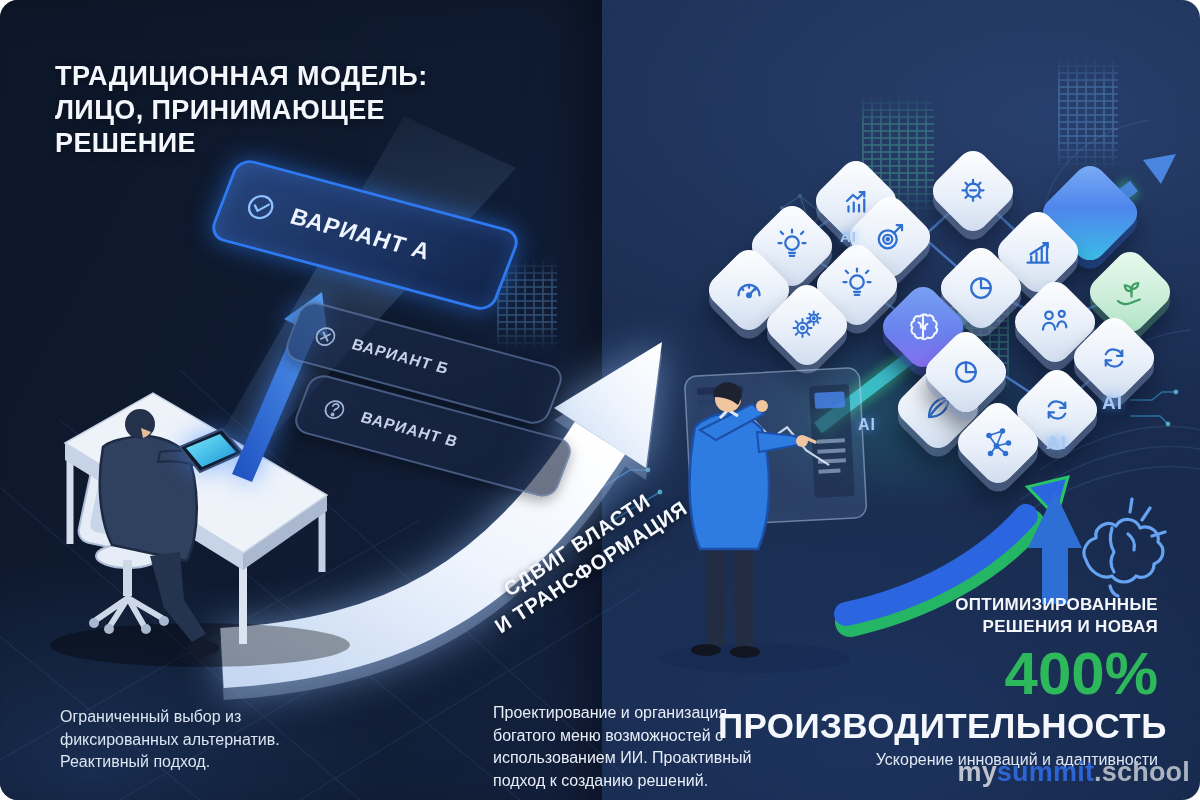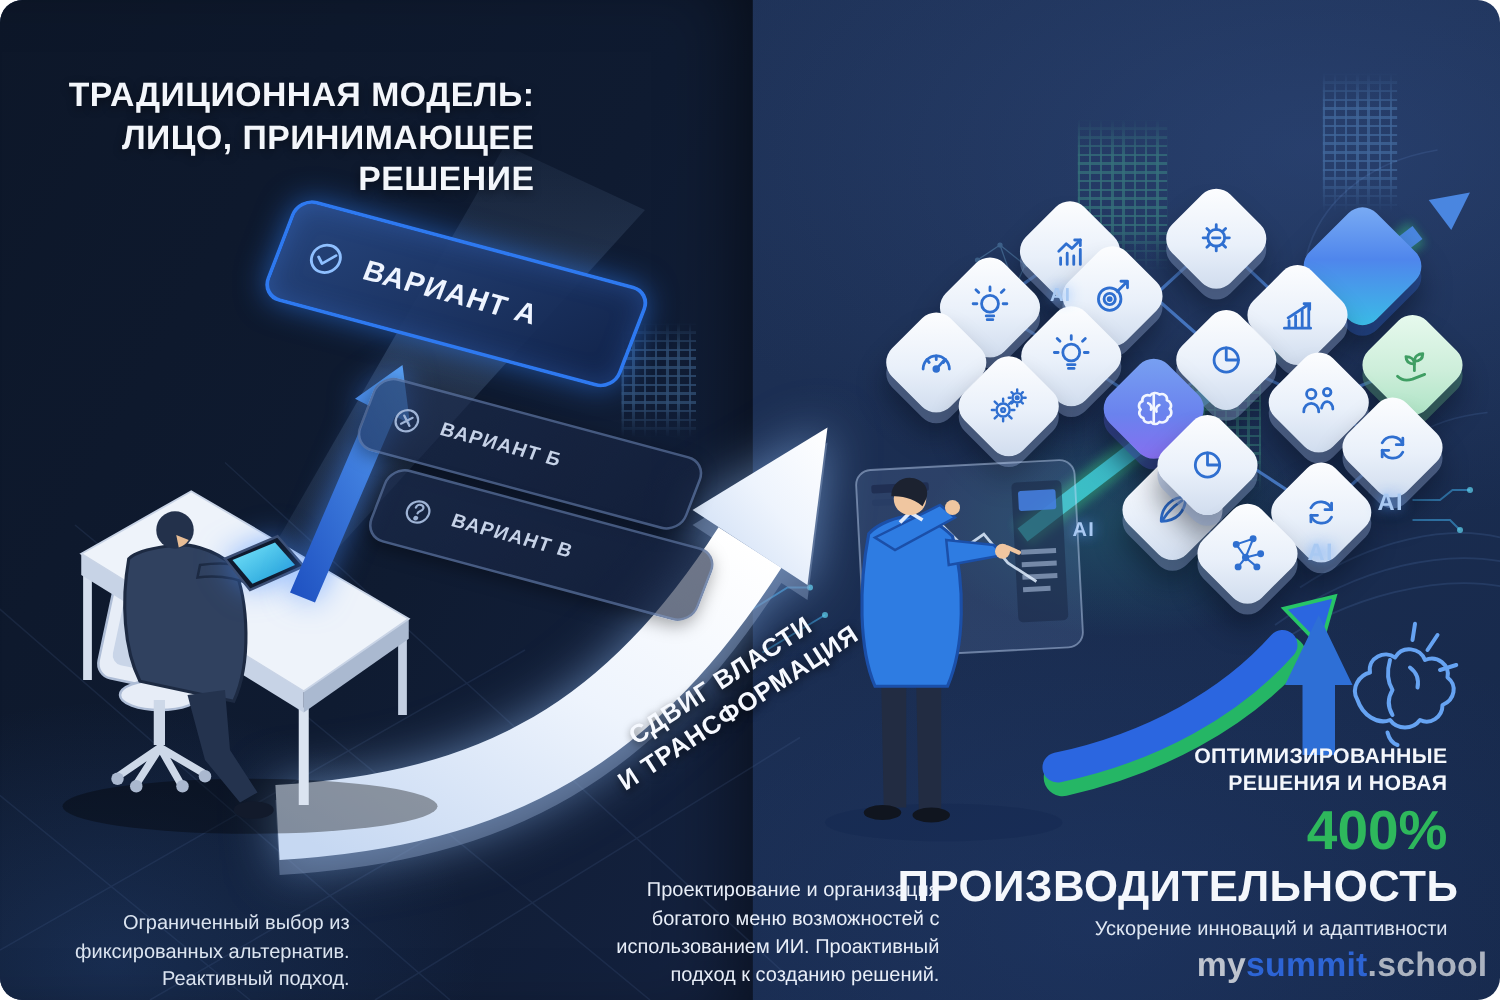--- a/index.html
+++ b/index.html
@@ -16,33 +16,33 @@
   .bg-left{
     position:absolute;left:0;top:0;width:602px;height:100%;
     background:
       radial-gradient(420px 300px at 90px 770px, rgba(70,130,230,.18), rgba(0,0,0,0) 70%),
       linear-gradient(118deg,#0d1729 0%,#0f1b31 55%,#142240 100%);
     box-shadow:inset -40px 0 60px -30px rgba(0,0,0,.55);
     z-index:1;
   }
   svg.layer{position:absolute;left:0;top:0;width:1200px;height:800px;pointer-events:none;}
   .z2{z-index:2}.z3{z-index:3}.z4{z-index:4}.z6{z-index:6}.z7{z-index:7}
-  .prel{white-space:pre-line;text-align:right;}
+  .prel{white-space:pre-line;}
 
   
   .title{
     position:absolute;font-weight:800;font-size:27px;line-height:1.24;
     letter-spacing:.4px;color:#f3f6fb;text-shadow:0 2px 8px rgba(0,0,0,.45);z-index:9;
   }
   .title-left{left:55px;top:42px;}
   .title-right{left:640px;top:54px;}
   .caption{
     position:absolute;font-size:16px;line-height:1.42;color:#dbe4f0;z-index:9;font-weight:500;
   }
-  .caption-left{left:60px;top:712px;}
+  .caption-left{left:60px;top:690px;}
   .caption-center{left:493px;top:686px;color:#e8eef8;}
 
   
   .transition-label{
     position:absolute;left:468px;top:500px;width:232px;height:112px;z-index:9;
     display:flex;align-items:center;justify-content:center;text-align:center;
     transform:rotate(-33deg);font-weight:800;font-size:20.5px;line-height:1.28;
     letter-spacing:.8px;color:#f6f9ff;text-shadow:0 2px 7px rgba(0,0,0,.65);
   }
 
@@ -97,21 +97,21 @@
   .tile--brain svg{color:#f2f6ff;}
 
   .ai-label{
     position:absolute;z-index:6;font-weight:700;color:#a9c9f2;
     text-shadow:0 0 10px rgba(90,160,255,.9);letter-spacing:1px;
   }
 
   
   .stats{position:absolute;right:42px;top:594px;width:440px;text-align:right;z-index:9;}
   .stats .headline{font-size:17px;font-weight:800;line-height:1.3;letter-spacing:.3px;color:#f4f7fc;}
-  .stats .value{font-size:44px;font-weight:800;line-height:1.02;color:#2eb85c;margin-top:5px;}
+  .stats .value{font-size:60px;font-weight:800;line-height:1.02;color:#2eb85c;margin-top:5px;}
   .stats .metric{font-size:35px;font-weight:700;letter-spacing:.4px;color:#f4f7fc;margin-top:2px;}
   .stats .subtext{font-size:16px;color:#dfe7f3;margin-top:5px;font-weight:500;}
 
   .watermark{
     position:absolute;right:10px;bottom:12px;z-index:10;font-weight:800;font-size:27px;
     letter-spacing:.2px;opacity:.92;
   }
   .wm-prefix{color:#ccd1d9;}
   .wm-highlight{color:#2f6ae0;}
   .wm-suffix{color:#b9bfca;}

